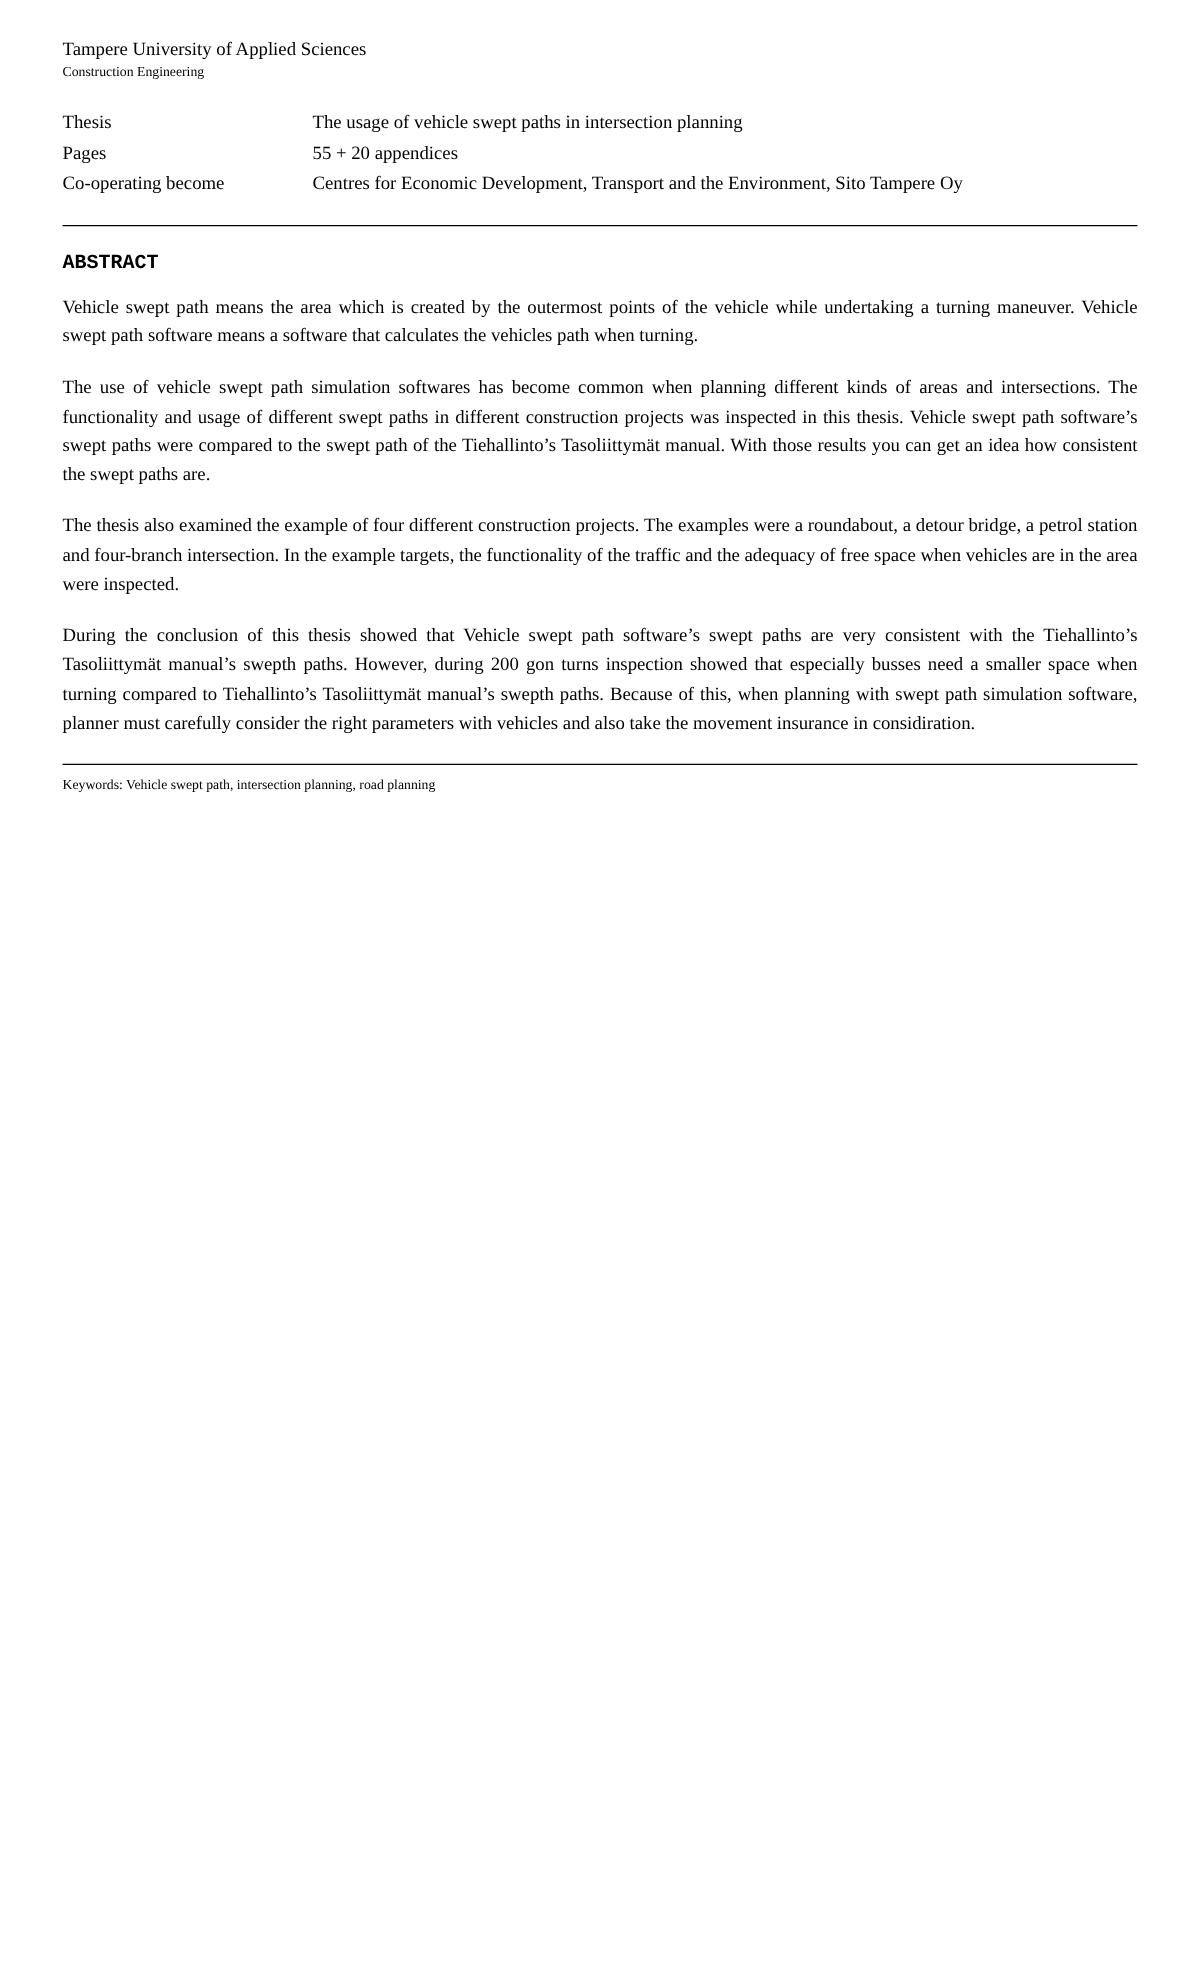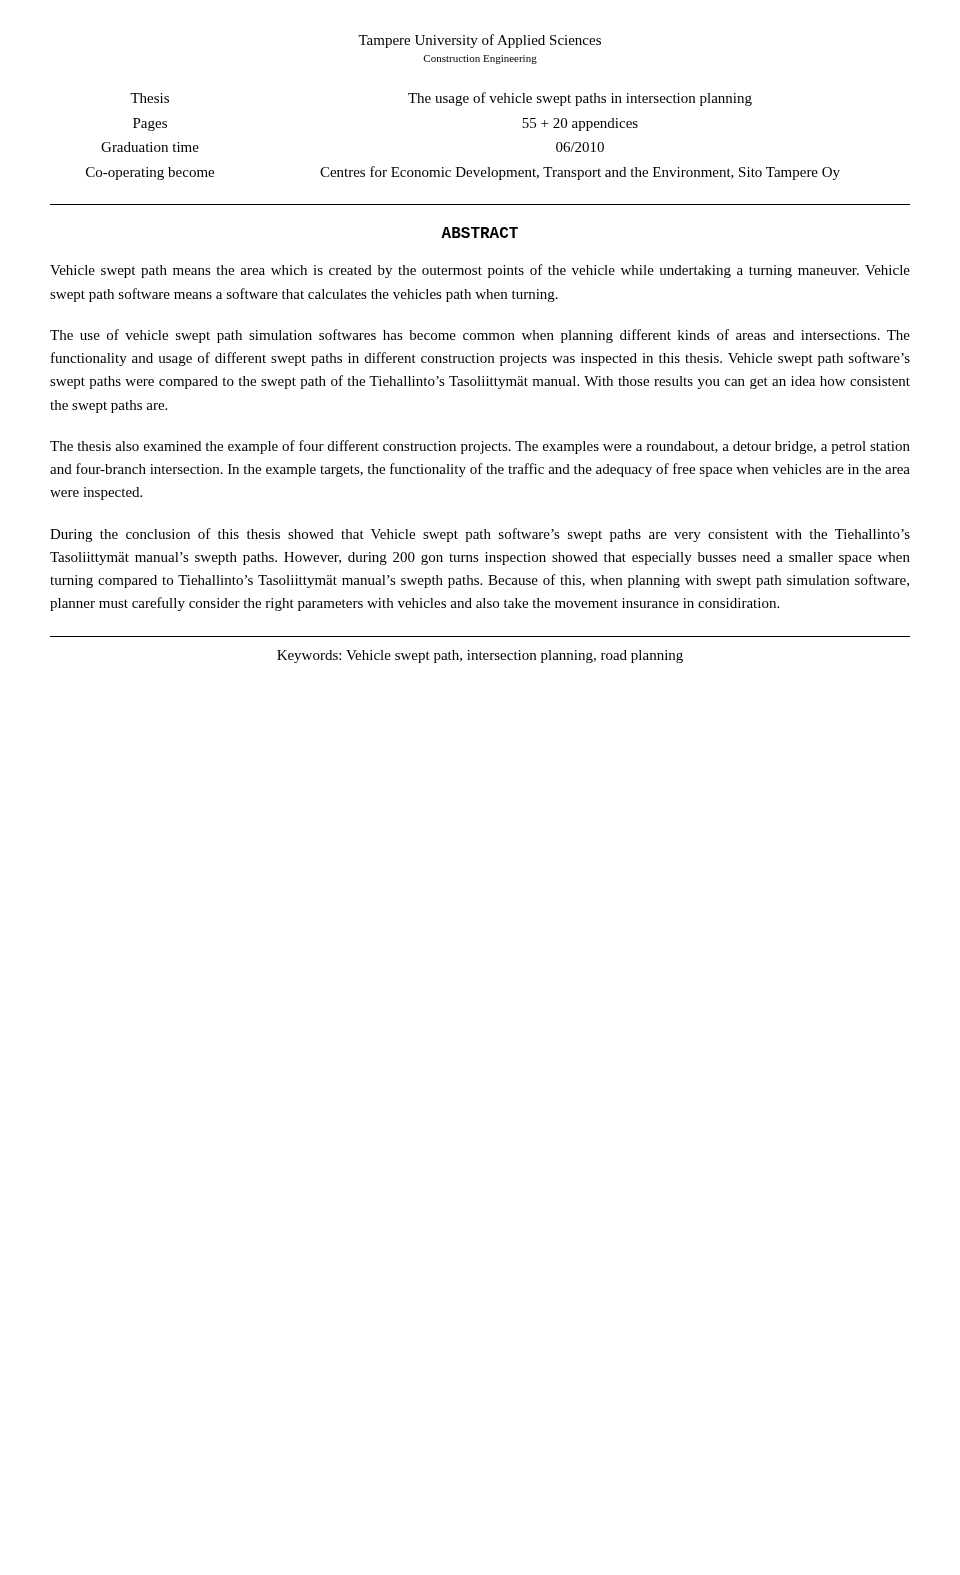--- a/index.html
+++ b/index.html
@@ -1,19 +1,18 @@
 <!DOCTYPE html>
 <html><head>
   <meta charset="utf-8">
   <style>
     * {
       margin: 0;
       padding: 0;
       box-sizing: border-box;
-      text-align: center;
     }
 
     body {
       background: #ffffff;
       font-family: "Times New Roman", Times, serif;
       font-size: 15px;
       color: #000000;
       width: 960px;
       min-height: 1575px;
       padding: 30px 50px 40px 50px;
@@ -74,44 +73,40 @@
       font-size: 15px;
       line-height: 1.55;
       text-align: justify;
       margin-bottom: 18px;
     }
 
     .keywords-section {
       border-top: 1.5px solid #000;
       padding-top: 10px;
       margin-top: 20px;
-      font-size: 15px;
+      font-size: 11px;
     }
   </style>
 </head>
 <body>
 
 <div class="header-section">
   <div class="university-name">Tampere University of Applied Sciences</div>
   <div class="department-name">Construction Engineering</div>
 </div>
 
 <table class="metadata-table">
   <tbody>
   <tr>
     <td>Thesis</td>
     <td>The usage of vehicle swept paths in intersection planning</td>
   </tr>
   <tr>
     <td>Pages</td>
     <td>55 + 20 appendices</td>
-  </tr>
-  <tr>
-    <td>Graduation time</td>
-    <td>06/2010</td>
   </tr>
   <tr>
     <td>Co-operating become</td>
     <td>Centres for Economic Development, Transport and the Environment, Sito Tampere Oy</td>
   </tr>
 </tbody>
   </table>
 
 <hr class="divider">
 

